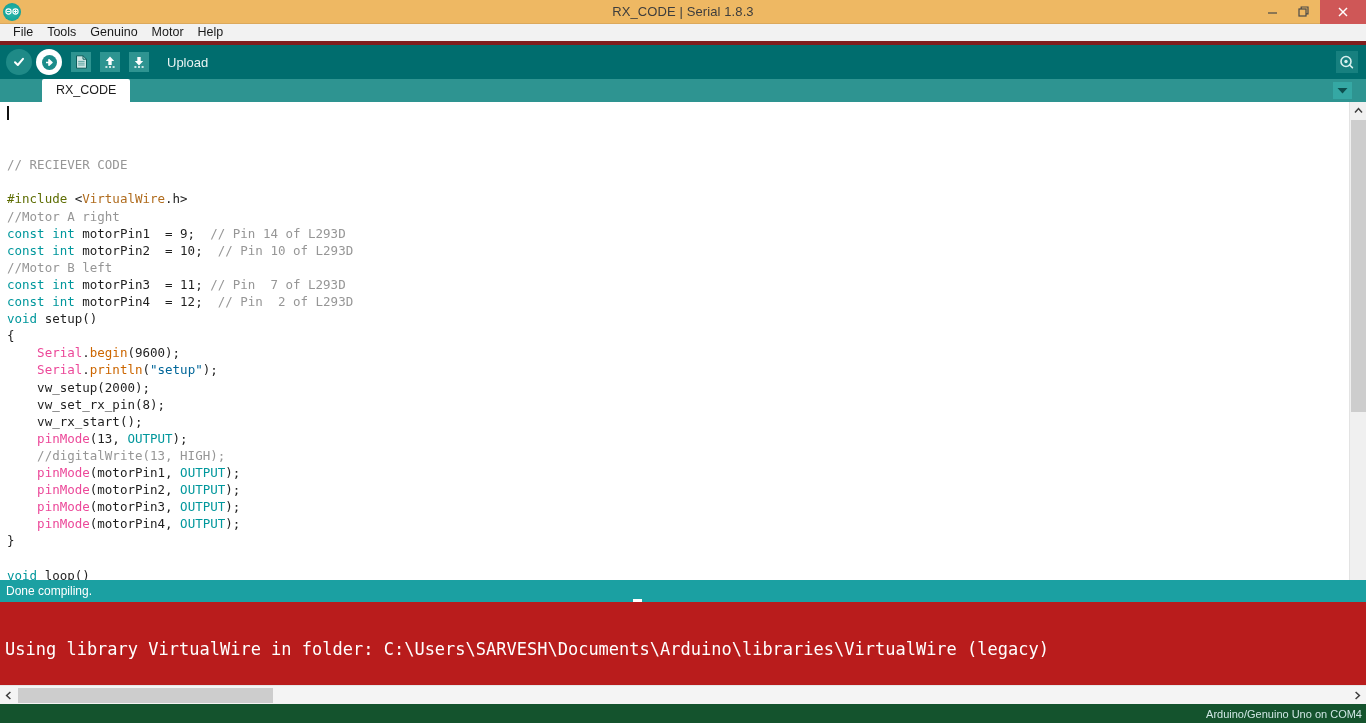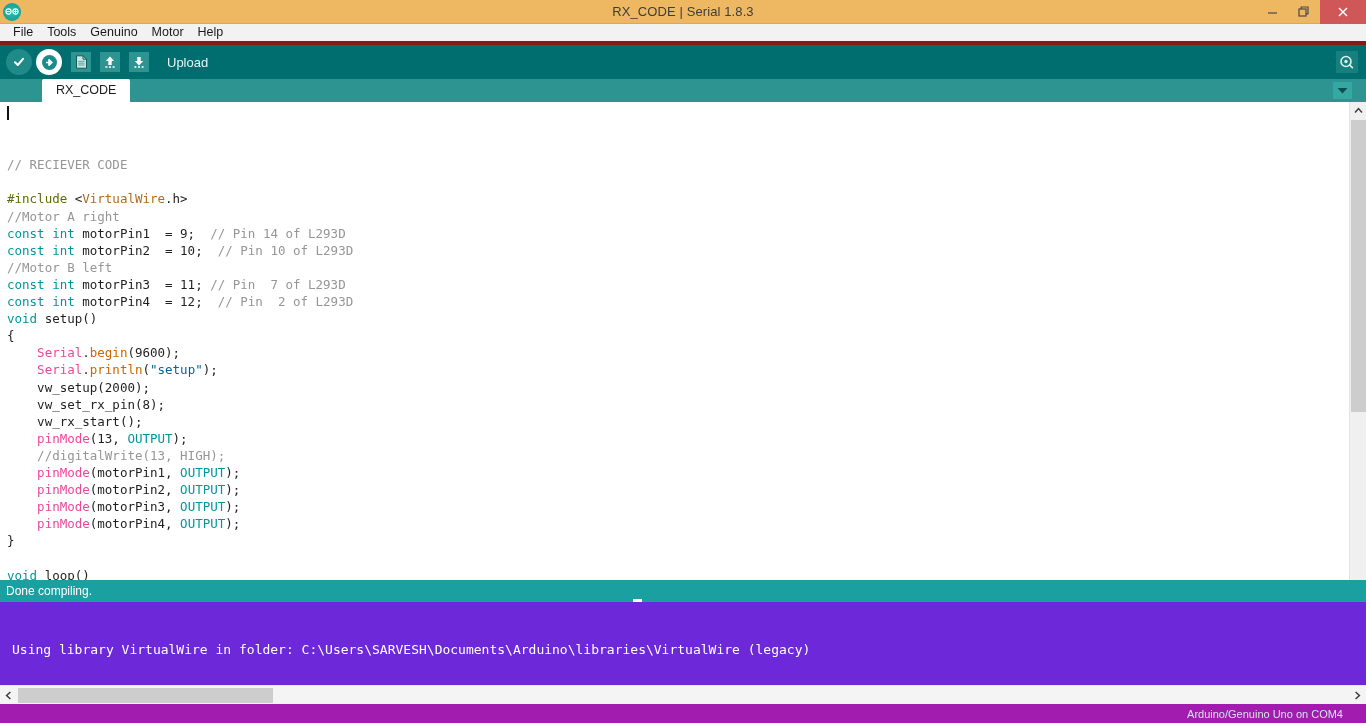--- a/index.html
+++ b/index.html
@@ -128,44 +128,44 @@
   .statusmsg{
     height:22px;background:#1ba0a2;color:#ffffff;font-size:12px;
     display:flex;align-items:center;padding-left:6px;position:relative;
   }
   .statusmsg .mark{
     position:absolute;left:633px;bottom:0;width:9px;height:3px;background:#ffffff;
   }
 
   
   .console{
-    height:83px;background:#6d28d9;color:#ffffff;
+    height:83px;background:#b91c1c;color:#ffffff;
     font-family:"DejaVu Sans Mono","Liberation Mono",monospace;
-    font-size:13px;line-height:17px;
-    padding:5px 0 0 12px; white-space:pre; overflow:hidden;
+    font-size:17px;line-height:17px;
+    padding:5px 0 0 5px; white-space:pre; overflow:hidden;
   }
 
   
   .hscroll{
     height:19px;background:#f4f4f4;display:flex;align-items:center;
     border-top:1px solid #e6e6e6;position:relative;
   }
   .hs-arrow{
     width:17px;height:17px;display:flex;align-items:center;justify-content:center;
     font-size:9px;color:#555;flex:none;
   }
   .hs-arrow.right{ position:absolute;right:0; }
   .hs-thumb{
     position:absolute;left:18px;top:2px;height:15px;width:255px;background:#cdcdcd;
   }
 
   
   .bottombar{
-    height:19px;background:#a21caf;display:flex;align-items:center;
-    justify-content:flex-end;padding-right:23px;
+    height:19px;background:#14532d;display:flex;align-items:center;
+    justify-content:flex-end;padding-right:4px;
   }
   .bottombar span{ font-size:11px;color:#cfe6e4; }
 </style>
 </head>
 <body>
 
 <div class="titlebar">
   <div class="logo">
     <svg width="14" height="9" viewBox="0 0 28 18">
       <g fill="none" stroke="#ffffff" stroke-width="2.2">

